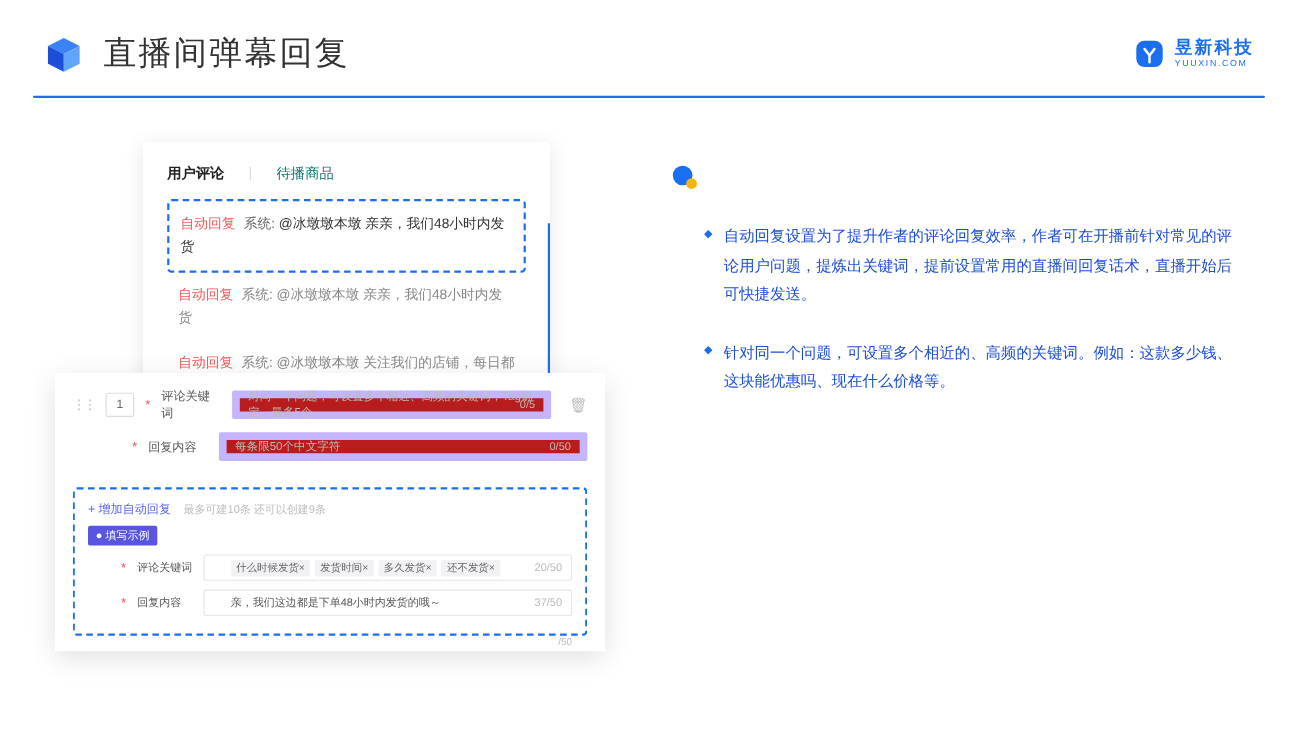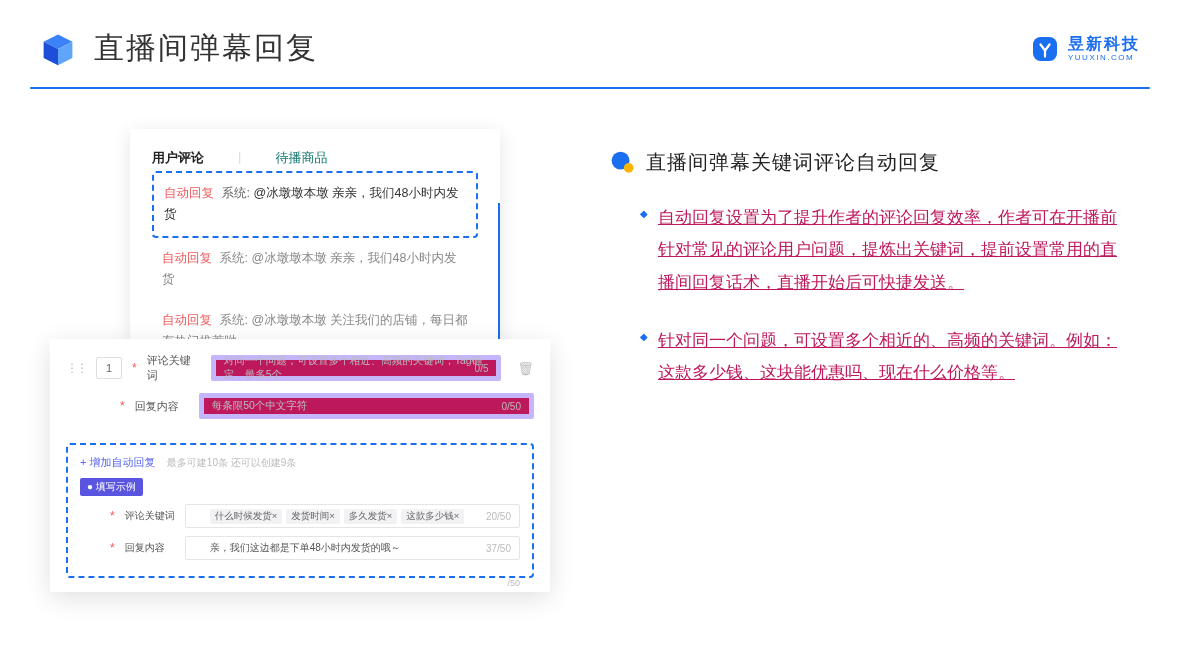--- a/index.html
+++ b/index.html
@@ -65,26 +65,25 @@
     display: flex;
     align-items: center;
     gap: 10px;
     margin-bottom: 26px;
   }
   .bubble-icon { width: 26px; height: 26px; flex-shrink: 0; }
   .section-title { font-size: 20px; font-weight: 500; color: #222; letter-spacing: 1px; }
   .bullets { list-style: none; padding-left: 30px; }
   .bullets li {
     position: relative;
-    font-size: 17px;
-    color: #be185d;
+    font-size: 14px;
+    color: #1d4ed8;
     line-height: 1.9;
     margin-bottom: 26px;
     padding-left: 18px;
-    text-decoration: underline;
   }
   .bullets li::before {
     content: "◆";
     position: absolute;
     left: 0;
     top: 2px;
     color: #1a6ef0;
     font-size: 10px;
   }
 
@@ -93,21 +92,21 @@
     position: absolute;
     top: 0;
     left: 80px;
     width: 370px;
     background: #fff;
     box-shadow: 0 4px 18px rgba(0,0,0,0.10);
     padding: 20px 22px 24px 22px;
     font-size: 13px;
     color: #333;
   }
-  .tabs { display: flex; gap: 34px; margin-bottom: 4px; }
+  .tabs { display: flex; gap: 22px; margin-bottom: 14px; }
   .tab { color: #0f766e; font-size: 13px; }
   .tab.active { color: #222; font-weight: 600; }
   .tab-divider { color: #ddd; }
 
   .reply-row {
     padding: 10px 10px;
     line-height: 1.7;
     font-size: 12.5px;
   }
   .reply-row.highlight-dash {
@@ -162,29 +161,29 @@
     border: 1px solid #ddd;
     display: flex; align-items: center; justify-content: center;
     font-size: 11px; color: #666; border-radius: 2px;
   }
   .grip { color: #bbb; font-size: 12px; letter-spacing: -2px; }
   .req { color: #f05a5a; font-size: 12px; }
   .lbl { font-size: 11px; color: #555; width: 54px; flex-shrink: 0; }
   .field {
     flex: 1;
     height: 26px;
-    border: 5px solid #c4b5fd;
+    border: 7px solid #c4b5fd;
     border-radius: 2px;
     display: flex;
     align-items: center;
     padding: 0 8px;
     font-size: 10.5px;
     color: #bbb;
     position: relative;
-    background: #be185d;
+    background: #b91c1c;
   }
   .counter {
     position: absolute;
     right: 8px;
     color: #bbb;
     font-size: 10px;
   }
   .trash { color: #bbb; font-size: 13px; margin-left: 6px; }
   .row-indent { padding-left: 54px; }
 
@@ -313,21 +312,21 @@
         <br>
         <span class="badge-fill">● 填写示例</span>
 
         <div class="form-row" style="padding-left:30px;">
           <span class="req">*</span>
           <span class="lbl">评论关键词</span>
           <div class="field-small">
             <span class="chip">什么时候发货×</span>
             <span class="chip">发货时间×</span>
             <span class="chip">多久发货×</span>
-            <span class="chip">这款多少钱×</span>
+            <span class="chip">还不发货×</span>
             <span class="counter">20/50</span>
           </div>
         </div>
 
         <div class="form-row" style="padding-left:30px;">
           <span class="req">*</span>
           <span class="lbl">回复内容</span>
           <div class="field-small">
             <span style="color:#555;">亲，我们这边都是下单48小时内发货的哦～</span>
             <span class="counter">37/50</span>
@@ -338,20 +337,19 @@
     </div>
 
   </div>
 
   <div class="right">
     <div class="section-head">
       <svg class="bubble-icon" viewBox="0 0 32 32">
         <circle cx="13" cy="13" r="11" fill="#1a6ef0"></circle>
         <circle cx="23" cy="22" r="6" fill="#f7b500"></circle>
       </svg>
-      <div class="section-title">直播间弹幕关键词评论自动回复</div>
     </div>
     <ul class="bullets">
       <li>自动回复设置为了提升作者的评论回复效率，作者可在开播前针对常见的评论用户问题，提炼出关键词，提前设置常用的直播间回复话术，直播开始后可快捷发送。</li>
       <li>针对同一个问题，可设置多个相近的、高频的关键词。例如：这款多少钱、这块能优惠吗、现在什么价格等。</li>
     </ul>
   </div>
 </div>
 
 </body></html>

